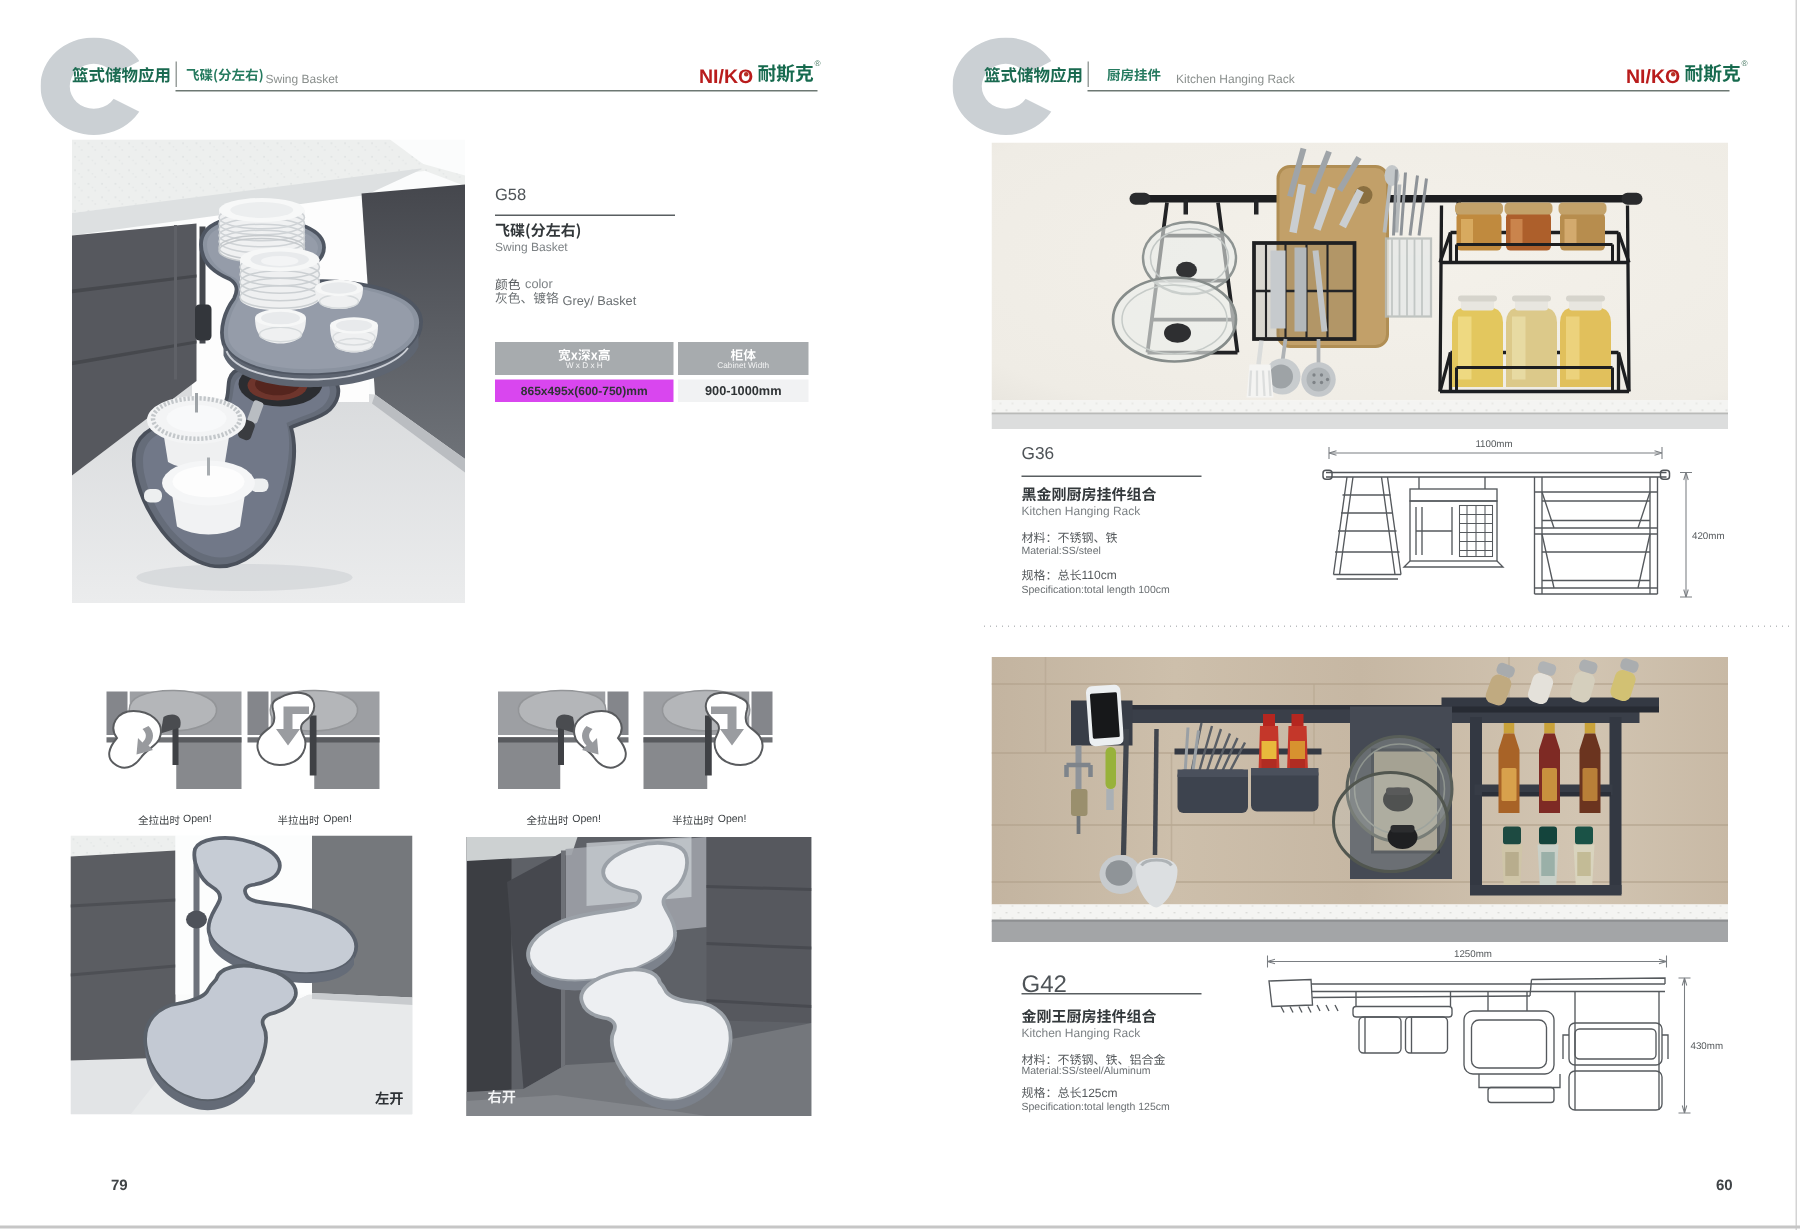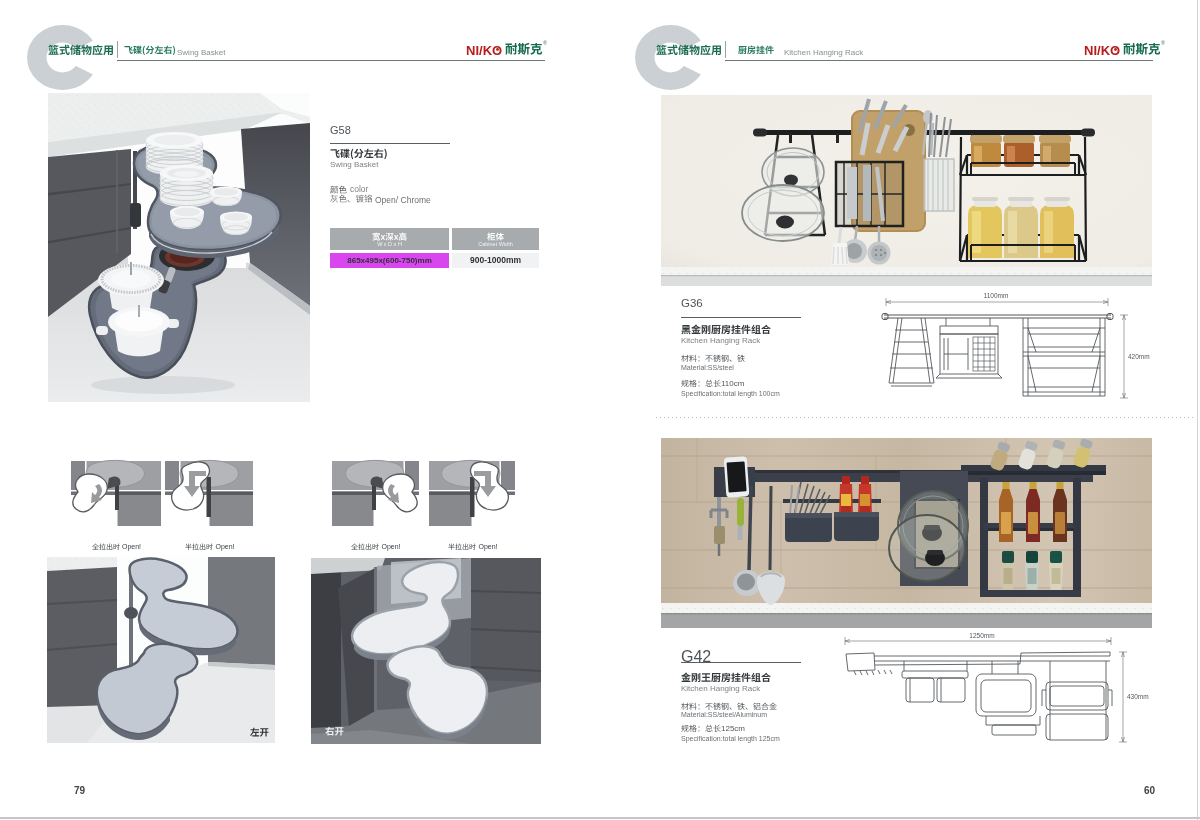--- a/index.html
+++ b/index.html
@@ -178,21 +178,21 @@
 </svg>
 
 <div class="abs" style="left:330px;top:124px;font-size:11px;color:#4e5357;">G58</div>
 
 <div class="abs" style="left:330px;top:143px;width:120px;height:1px;background:#595e61;"></div>
 
 <div class="abs" style="left:330px;top:160px;font-size:8px;color:#7d8285;">Swing Basket</div>
 
 <div class="abs" style="left:350px;top:184px;font-size:8.5px;color:#7d8285;">color</div>
 
-<div class="abs" style="left:375px;top:195px;font-size:8.5px;color:#6a6f72;">Open/ Chrome</div>
+<div class="abs" style="left:375px;top:195px;font-size:8.5px;color:#6a6f72;">Grey/ Basket</div>
 
 <div class="abs" style="left:330px;top:228px;width:119px;height:22px;background:#a7abae;color:#ffffff;text-align:center;">
   <div style="font-size:5.5px;color:rgba(255,255,255,0.85);margin-top:13px;">W x D x H</div>
 </div>
 
 <div class="abs" style="left:452px;top:228px;width:87px;height:22px;background:#a7abae;color:#ffffff;text-align:center;">
   <div style="font-size:5.5px;color:rgba(255,255,255,0.85);margin-top:13px;">Cabinet Width</div>
 </div>
 
 <div class="abs" style="left:330px;top:253px;width:119px;height:15px;background:#d946ef;color:#2f3335;font-size:8px;font-weight:bold;text-align:center;line-height:15px;">865x495x(600-750)mm</div>

